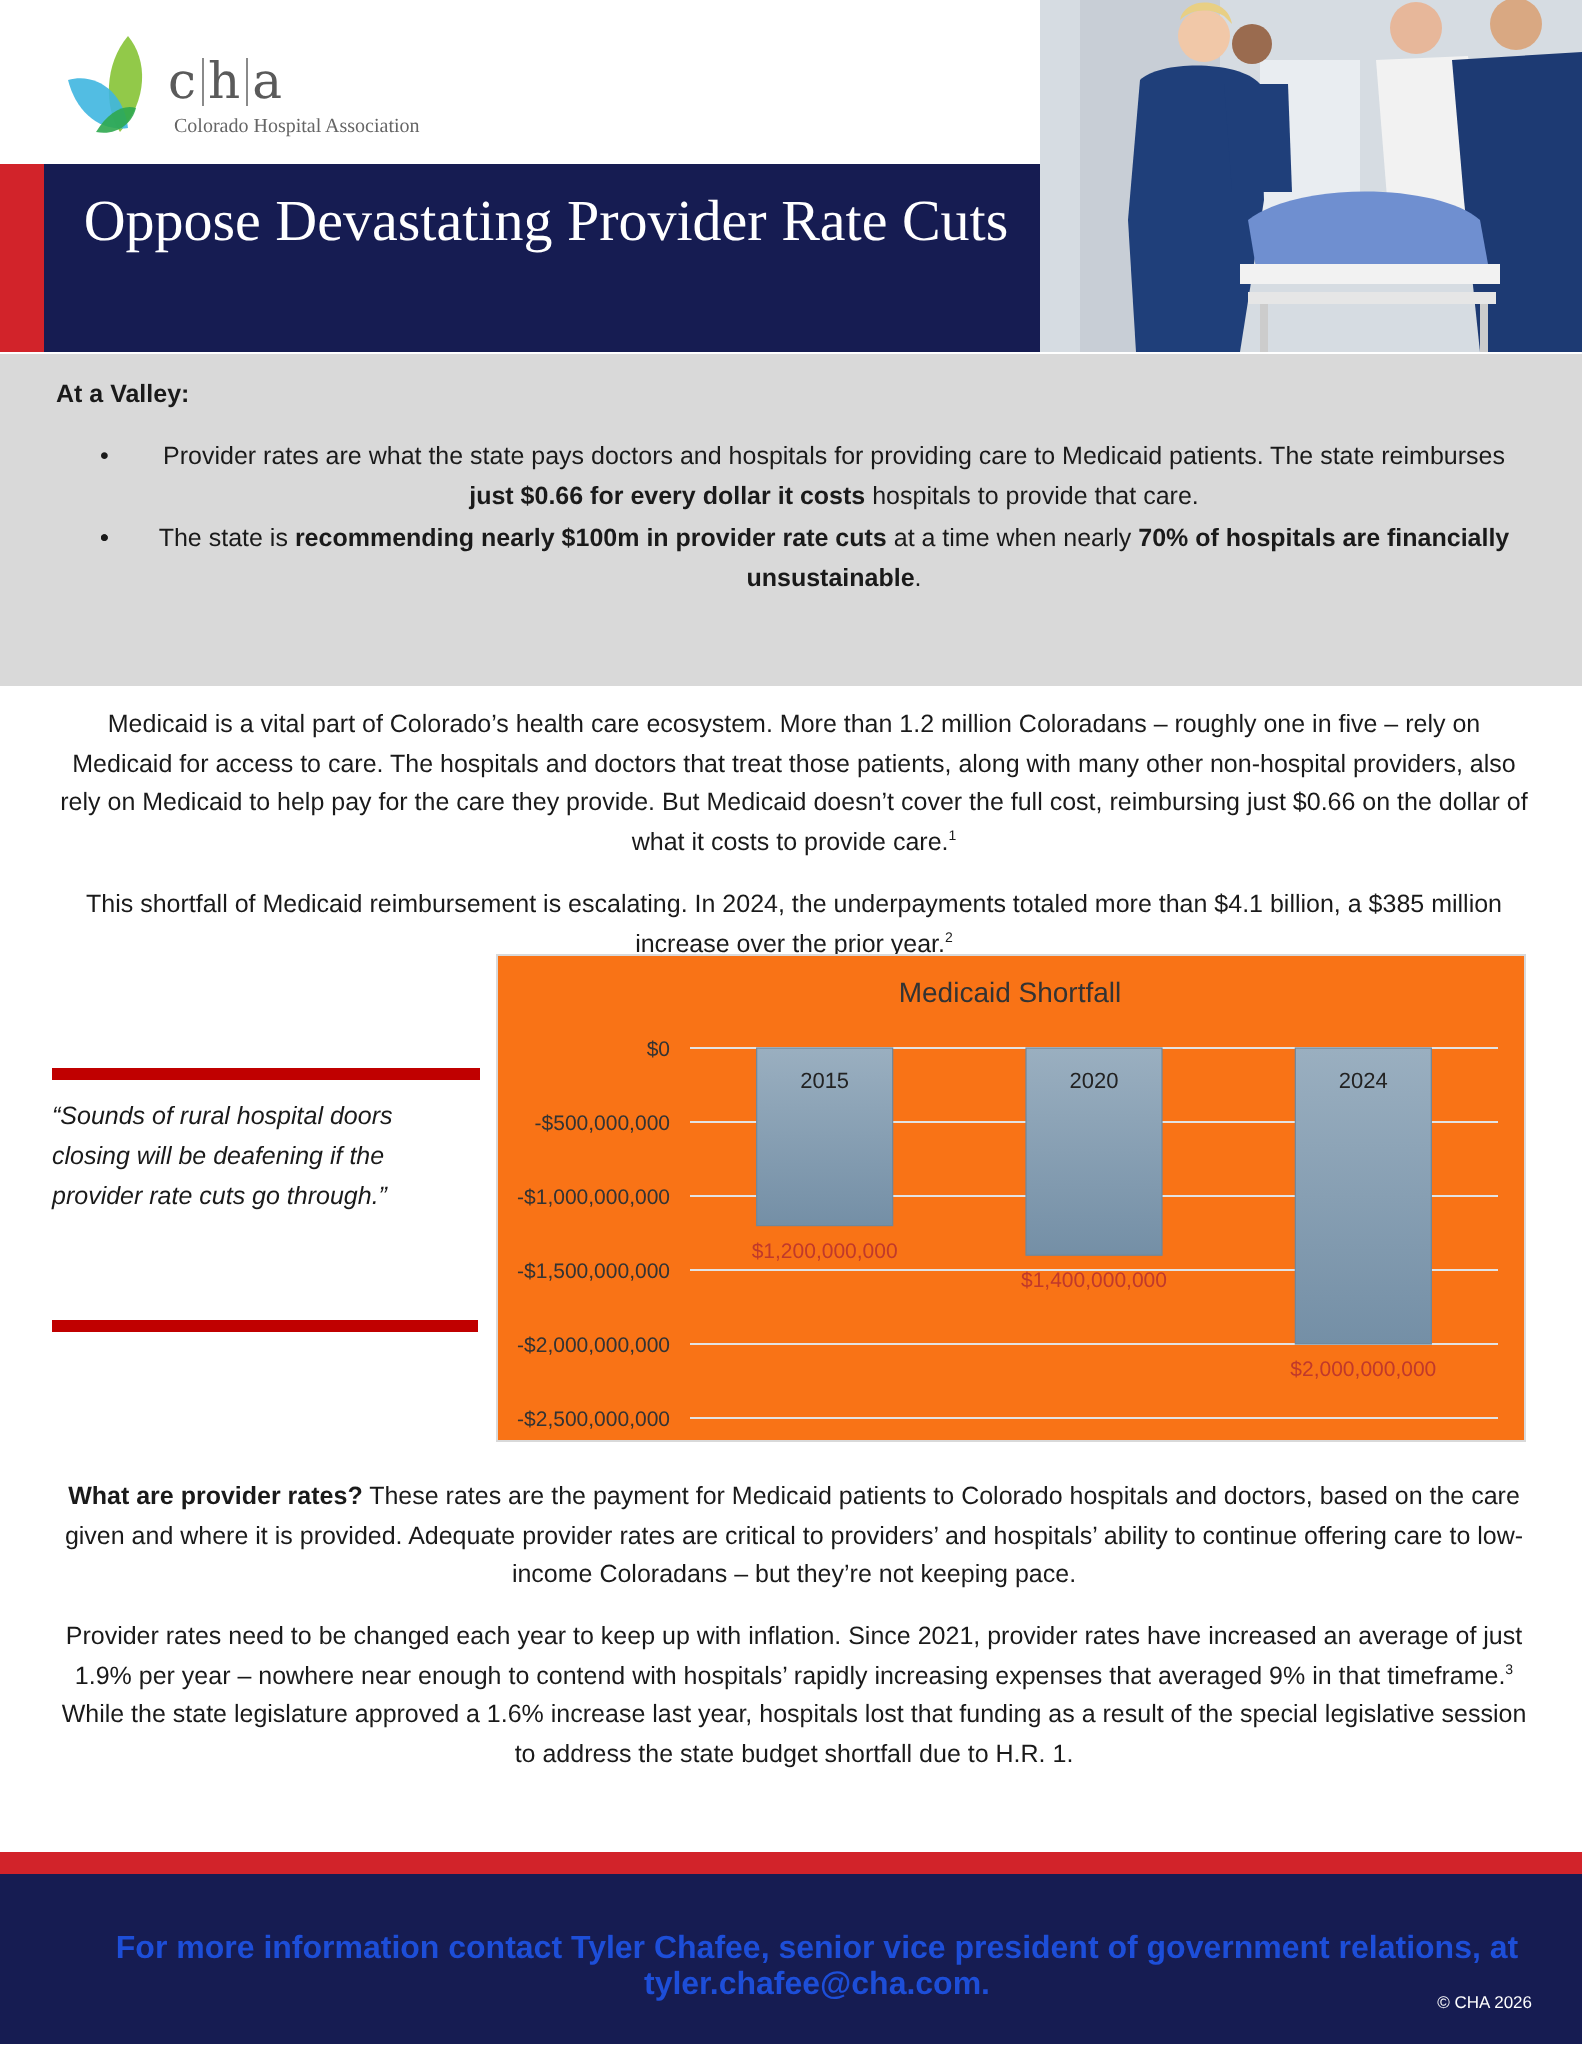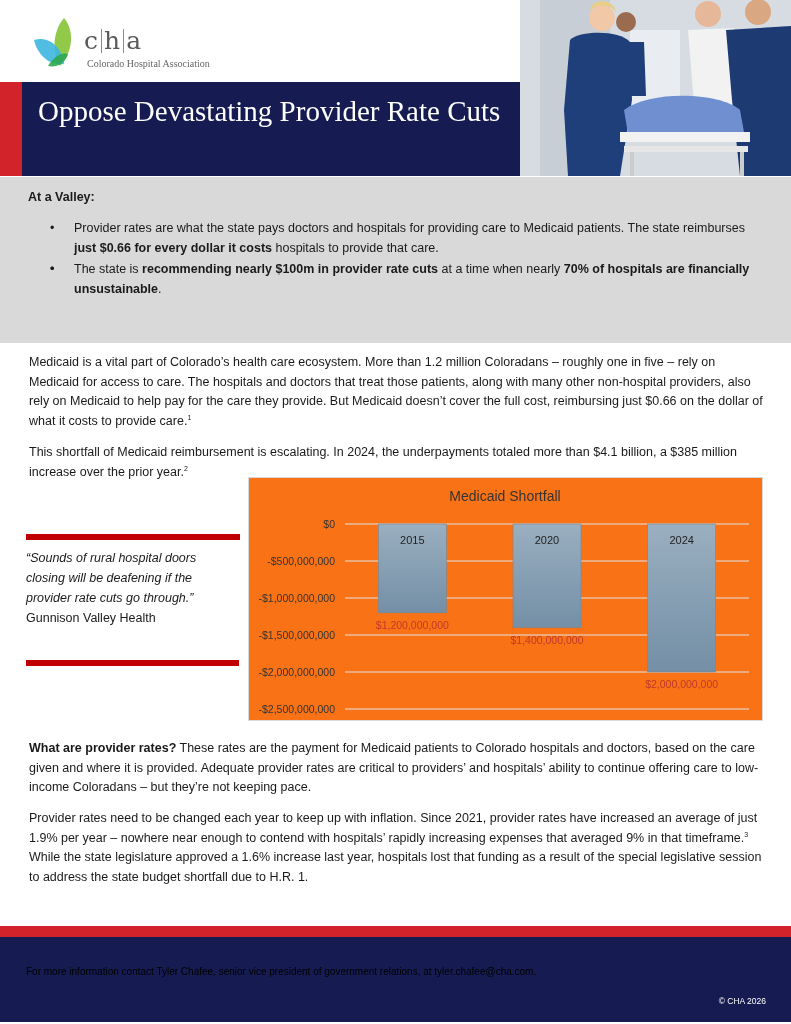--- a/index.html
+++ b/index.html
@@ -1,18 +1,18 @@
 <!DOCTYPE html>
 <html><head>
 <meta charset="utf-8">
 <style>
   html, body { margin: 0; padding: 0; }
   body { width: 791px; height: 1024px; position: relative; background: #ffffff; overflow: hidden;
          font-family: "Liberation Sans", sans-serif; color: #1a1a1a; }
-  .abs { position: absolute; }
+  .abs { position: absolute; text-align: center; }
 
   
   #logo { left: 34px; top: 16px; width: 200px; height: 60px; }
   #logo .mark { position: absolute; left: 0; top: 0; width: 44px; height: 54px; }
   #logo .wordmark { position: absolute; left: 50px; top: 10px; font-family: "DejaVu Serif", serif; font-size: 25px; color: #5a5a5a; letter-spacing: 1px; }
   #logo .wordmark .bar { display: inline-block; width: 1px; height: 24px; background: #8a8a8a; vertical-align: -4px; margin: 0 2px; }
   #logo .tagline { position: absolute; left: 53px; top: 42px; font-family: Liberation Serif, serif; font-size: 10px; color: #666; white-space: nowrap; }
 
   
   #header-red { left: 0; top: 82px; width: 22px; height: 94px; background: #d2232a; }
@@ -39,21 +39,21 @@
   #quote { left: 26px; top: 548px; width: 199px; text-align: left; font-size: 12.5px; line-height: 20px; }
   #quote .q { font-style: italic; }
 
   
   #chart { left: 248px; top: 477px; width: 513px; height: 242px; border: 1px solid #d9d9d9; background: #f97316; }
   #chart svg { position: absolute; left: 0; top: 0; }
 
   
   #footer-red { left: 0; top: 926px; width: 791px; height: 11px; background: #d2232a; }
   #footer-navy { left: 0; top: 937px; width: 791px; height: 85px; background: #161c52; }
-  #footer-contact { left: 26px; top: 966px; font-size: 10px; color: #000000; }
+  #footer-contact { left: 26px; top: 966px; font-size: 16px; color: #1d4ed8; font-weight: bold; }
   #footer-copy { right: 25px; top: 996px; font-size: 8.5px; color: #ffffff; }
 </style>
 </head>
 <body>
 
 <div id="logo" class="abs">
   <svg class="mark" viewBox="0 0 44 54">
     <path d="M30 2 C40 14 40 34 26 50 C18 38 18 16 30 2 Z" fill="#8cc63f" opacity="0.95"></path>
     <path d="M0 24 C14 20 28 30 30 48 C16 50 4 40 0 24 Z" fill="#3fb6e0" opacity="0.9"></path>
     <path d="M14 50 C20 40 28 36 34 38 C32 46 24 52 14 50 Z" fill="#2fa84f" opacity="0.9"></path>
@@ -100,21 +100,20 @@
   <li><span class="bullet">•</span></li>
   <li><span class="bullet">•</span><span><span>The state is </span><b>recommending nearly $100m in provider rate cuts</b><span> at a time when nearly </span><b>70% of hospitals are financially unsustainable</b><span>.</span></span></li>
 </ul>
 
 <div class="abs para" style="top:353px;"><span>Medicaid is a vital part of Colorado’s health care ecosystem. More than 1.2 million Coloradans – roughly one in five – rely on Medicaid for access to care. The hospitals and doctors that treat those patients, along with many other non-hospital providers, also rely on Medicaid to help pay for the care they provide. But Medicaid doesn’t cover the full cost, reimbursing just $0.66 on the dollar of what it costs to provide care.</span><sup>1</sup></div>
 <div class="abs para" style="top:443px;"><span>This shortfall of Medicaid reimbursement is escalating. In 2024, the underpayments totaled more than $4.1 billion, a $385 million increase over the prior year.</span><sup>2</sup></div>
 
 <div id="quote-rule-top" class="abs red-rule"></div>
 <div id="quote" class="abs">
   <div class="q">“Sounds of rural hospital doors closing will be deafening if the provider rate cuts go through.”</div>
-  <div>Gunnison Valley Health</div>
 </div>
 <div id="quote-rule-bottom" class="abs red-rule"></div>
 
 <div id="chart" class="abs">
   <svg id="chart-svg" width="513" height="242">
     <defs>
       <linearGradient id="barGrad" x1="0" y1="0" x2="0" y2="1">
         <stop offset="0%" id="grad-top" stop-color="#9aafc0"></stop>
         <stop offset="100%" id="grad-bottom" stop-color="#748fa6"></stop>
       </linearGradient>

